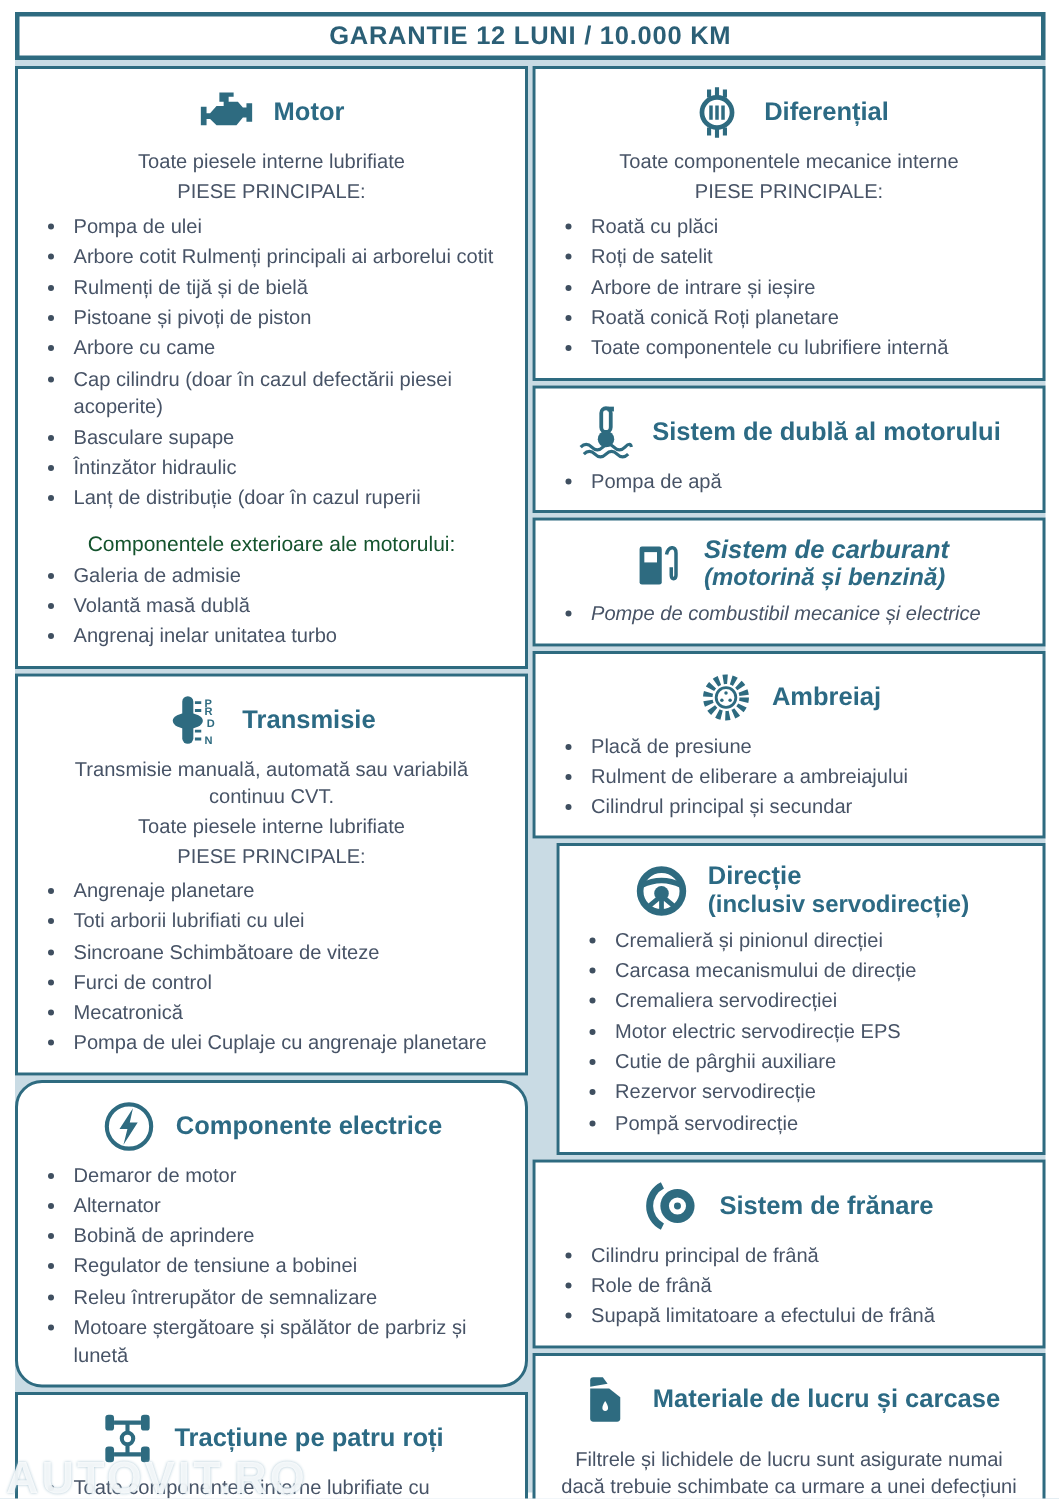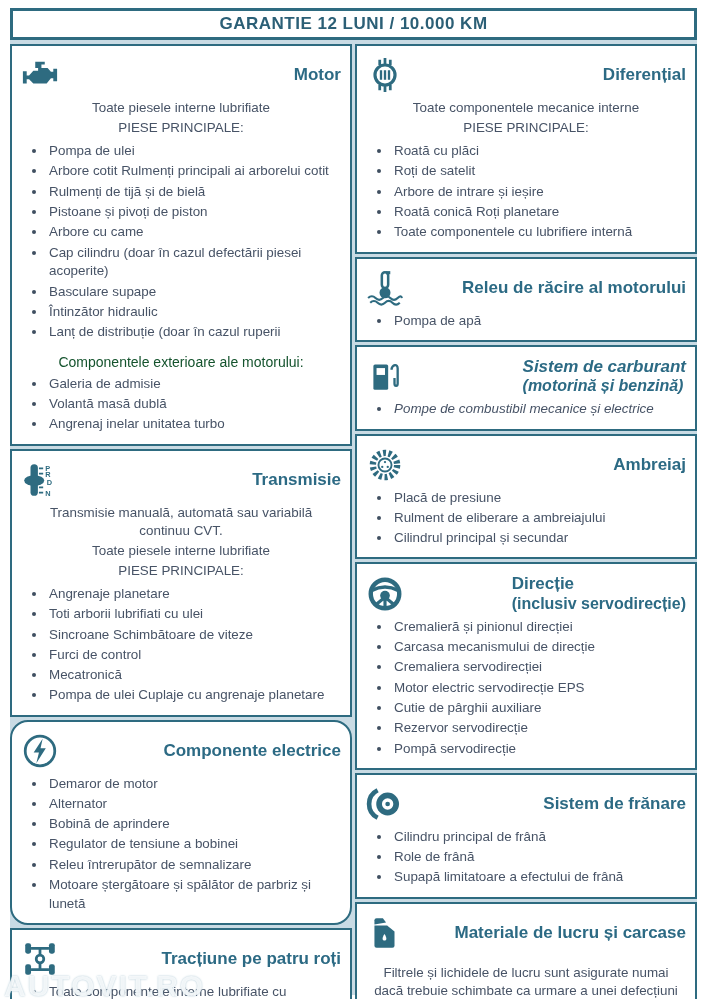--- a/index.html
+++ b/index.html
@@ -22,21 +22,21 @@
   .header-title{
     color:#2b5f76;font-weight:bold;font-size:17px;letter-spacing:.5px;
   }
   .columns{flex:1 1 auto;display:flex;gap:3px;}
   .col{flex:1 1 0;display:flex;flex-direction:column;gap:3px;}
   .card{
     background:#ffffff;border:2px solid #2e6b80;
     padding:6px 9px 8px 9px;flex:0 0 auto;
   }
   .card-head{
-    display:flex;align-items:center;justify-content:space-between;gap:12px;
+    display:flex;align-items:center;justify-content:center;gap:12px;
     margin:4px 0 5px 0;
   }
   .icon{width:38px;height:38px;flex:0 0 auto;display:inline-flex;align-items:center;justify-content:center;}
   .icon svg{width:100%;height:100%;}
   .card-title{color:#2c6a84;font-weight:bold;font-size:17px;line-height:1.15;}
   .card-subtitle{color:#2c6a84;font-weight:bold;font-size:16px;margin-top:1px;}
   .intro{
     text-align:center;margin:1px 4px 2px 4px;
     color:#475366;font-size:13.4px;line-height:1.35;
   }
@@ -202,21 +202,21 @@
             <span class="icon">
               <svg viewBox="0 0 36 36">
                 <rect x="15" y="3" width="6" height="15" rx="3" fill="none" stroke="#2e6b80" stroke-width="2.4"></rect>
                 <rect x="19" y="2" width="4" height="3" fill="#2e6b80"></rect>
                 <circle cx="18" cy="22.5" r="5.2" fill="#2e6b80"></circle>
                 <path d="M2 27.5q3.5-3.5 7 0t7 0 7 0 7 0 4 0" fill="none" stroke="#2e6b80" stroke-width="2"></path>
                 <path d="M4 32q3.5-3.5 7 0t7 0 7 0 7 0" fill="none" stroke="#2e6b80" stroke-width="2"></path>
               </svg>
             </span>
             <div class="title-wrap">
-              <div class="card-title">Releu de răcire al motorului</div>
+              <div class="card-title">Sistem de dublă al motorului</div>
             </div>
           </div>
           <ul class="bullets">
             <li>Pompa de apă</li>
           </ul>
         </div>
         <div class="card" style="min-height: 85px; font-style: italic;">
           <div class="card-head">
             <span class="icon">
               <svg viewBox="0 0 36 36">
@@ -248,21 +248,21 @@
             <div class="title-wrap">
               <div class="card-title">Ambreiaj</div>
             </div>
           </div>
           <ul class="bullets">
             <li>Placă de presiune</li>
             <li>Rulment de eliberare a ambreiajului</li>
             <li>Cilindrul principal și secundar</li>
           </ul>
         </div>
-        <div class="card" style="min-height: 172px;">
+        <div class="card" style="min-height: 172px; margin-left: 16px;">
           <div class="card-head">
             <span class="icon">
               <svg viewBox="0 0 36 36">
                 <circle cx="18" cy="18" r="13.5" fill="none" stroke="#2e6b80" stroke-width="4.2"></circle>
                 <path d="M5.5 14.5c8-4 17-4 25 0" fill="none" stroke="#2e6b80" stroke-width="3.4"></path>
                 <circle cx="18" cy="19.5" r="4.6" fill="#2e6b80"></circle>
                 <path d="M18 23v9M9 28.5l7.2-6M27 28.5l-7.2-6" stroke="#2e6b80" stroke-width="3" fill="none"></path>
               </svg>
             </span>
             <div class="title-wrap">

